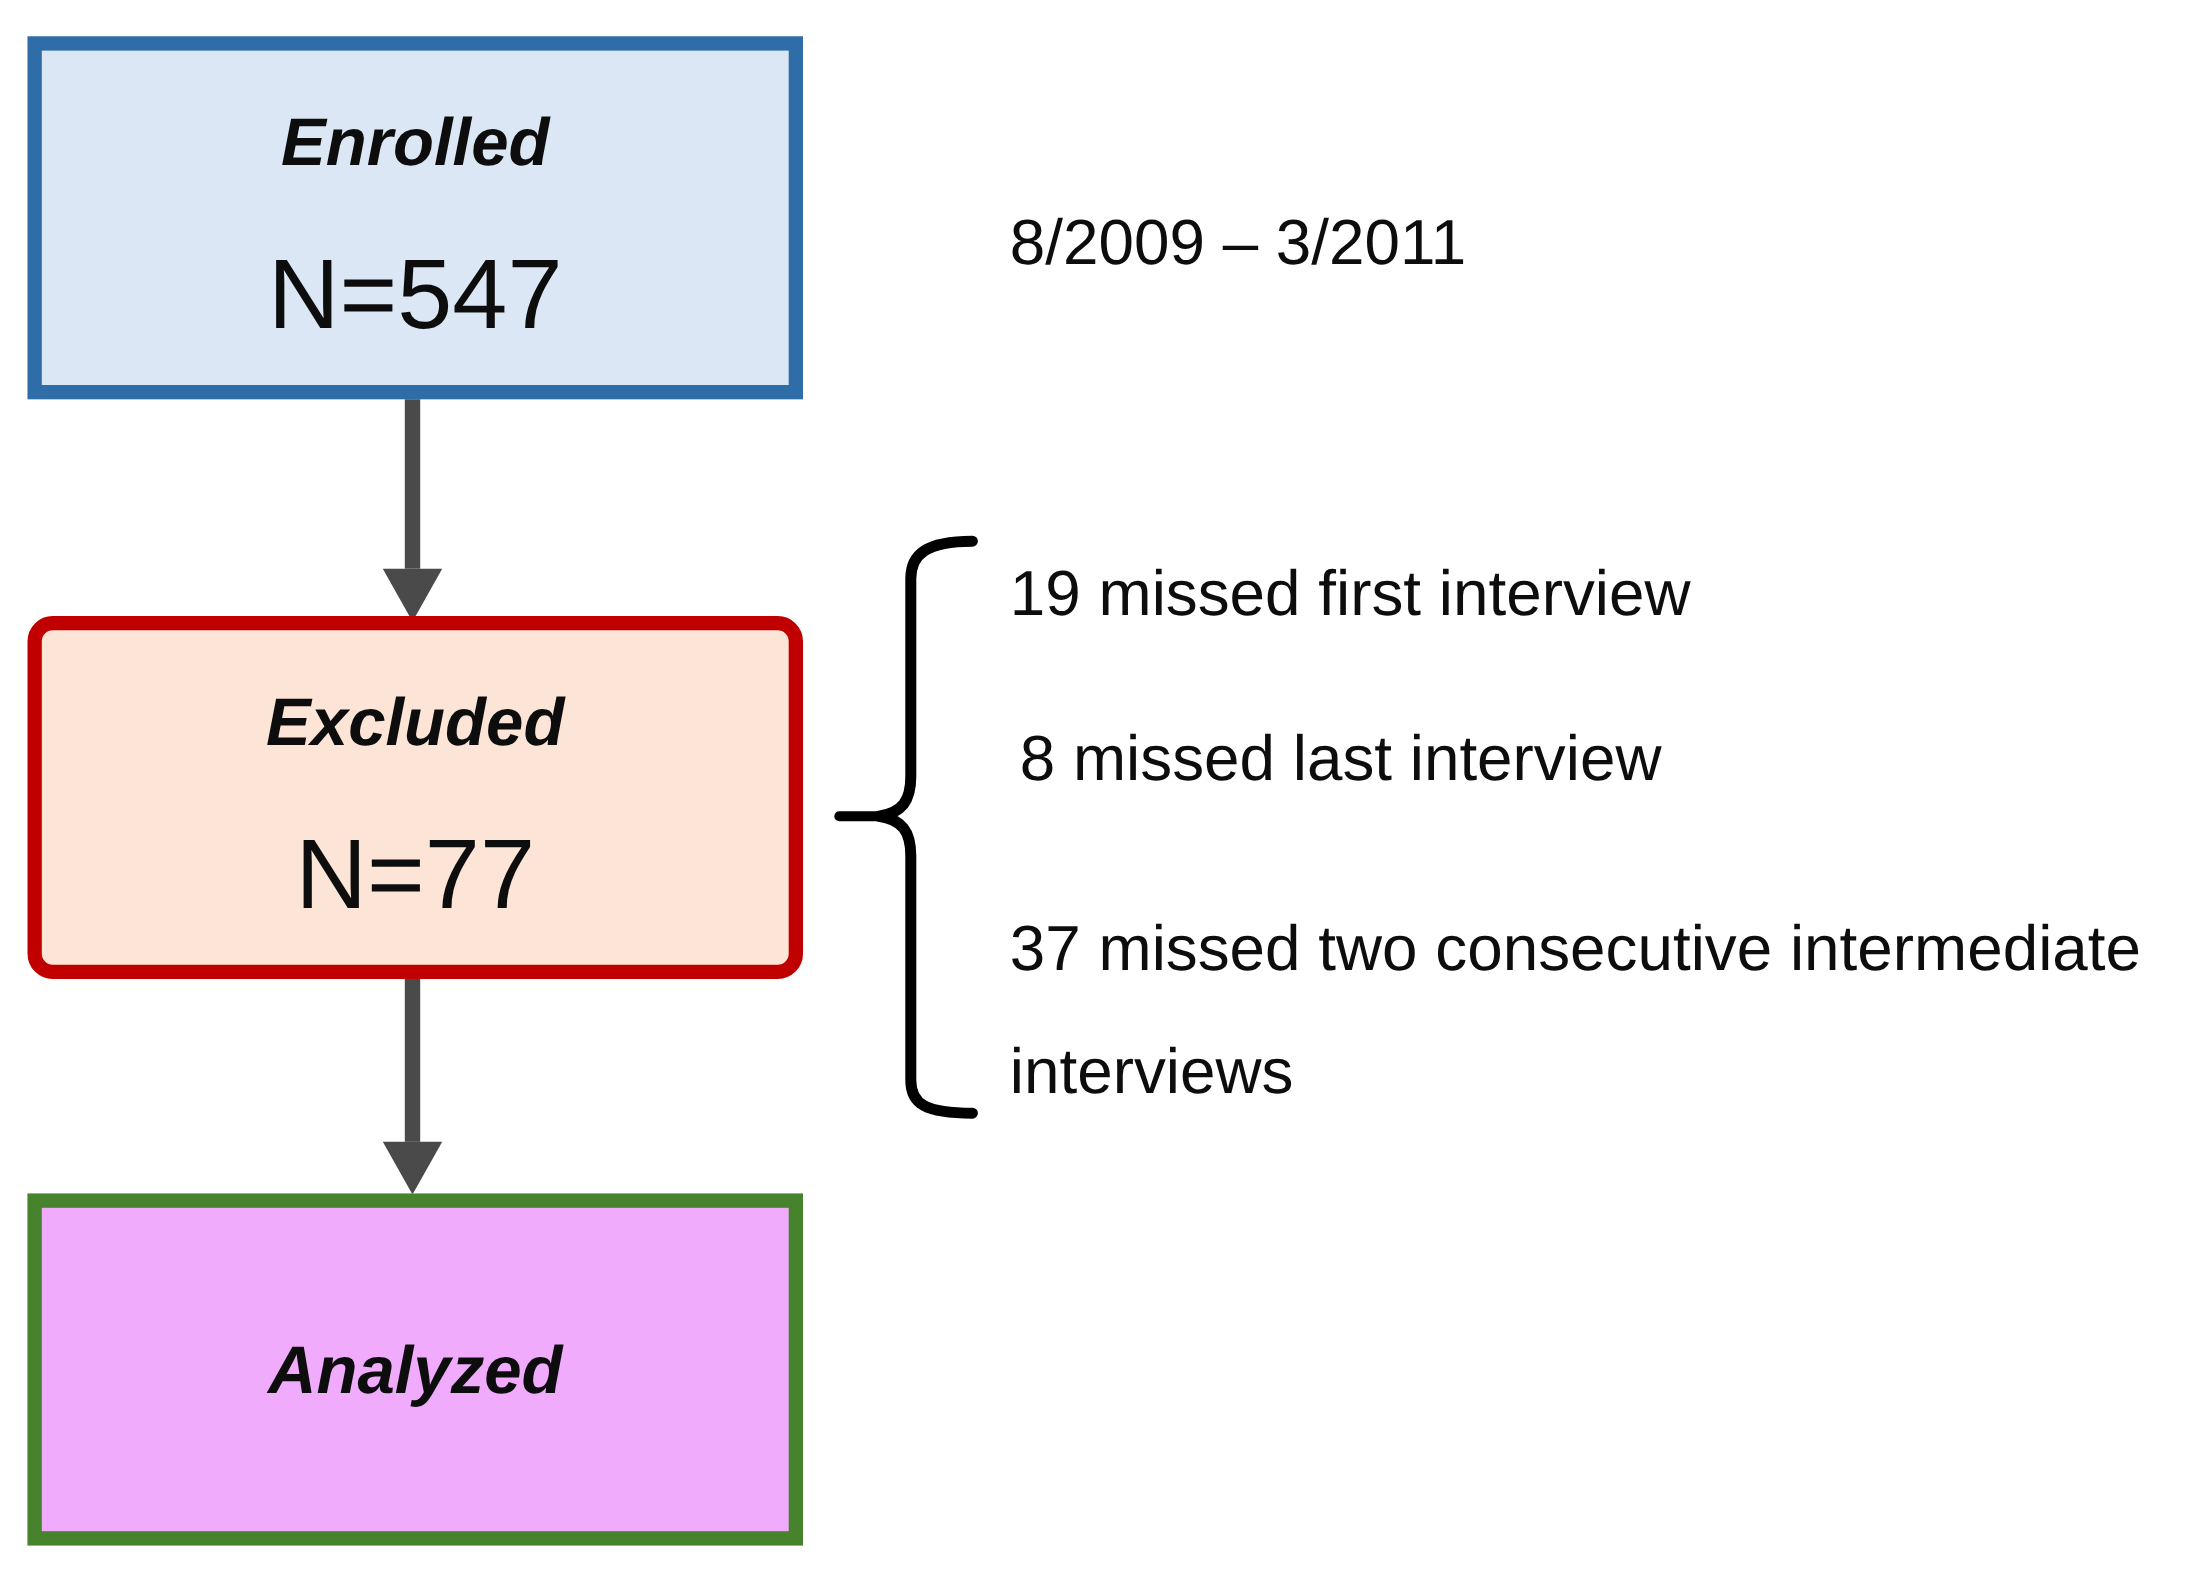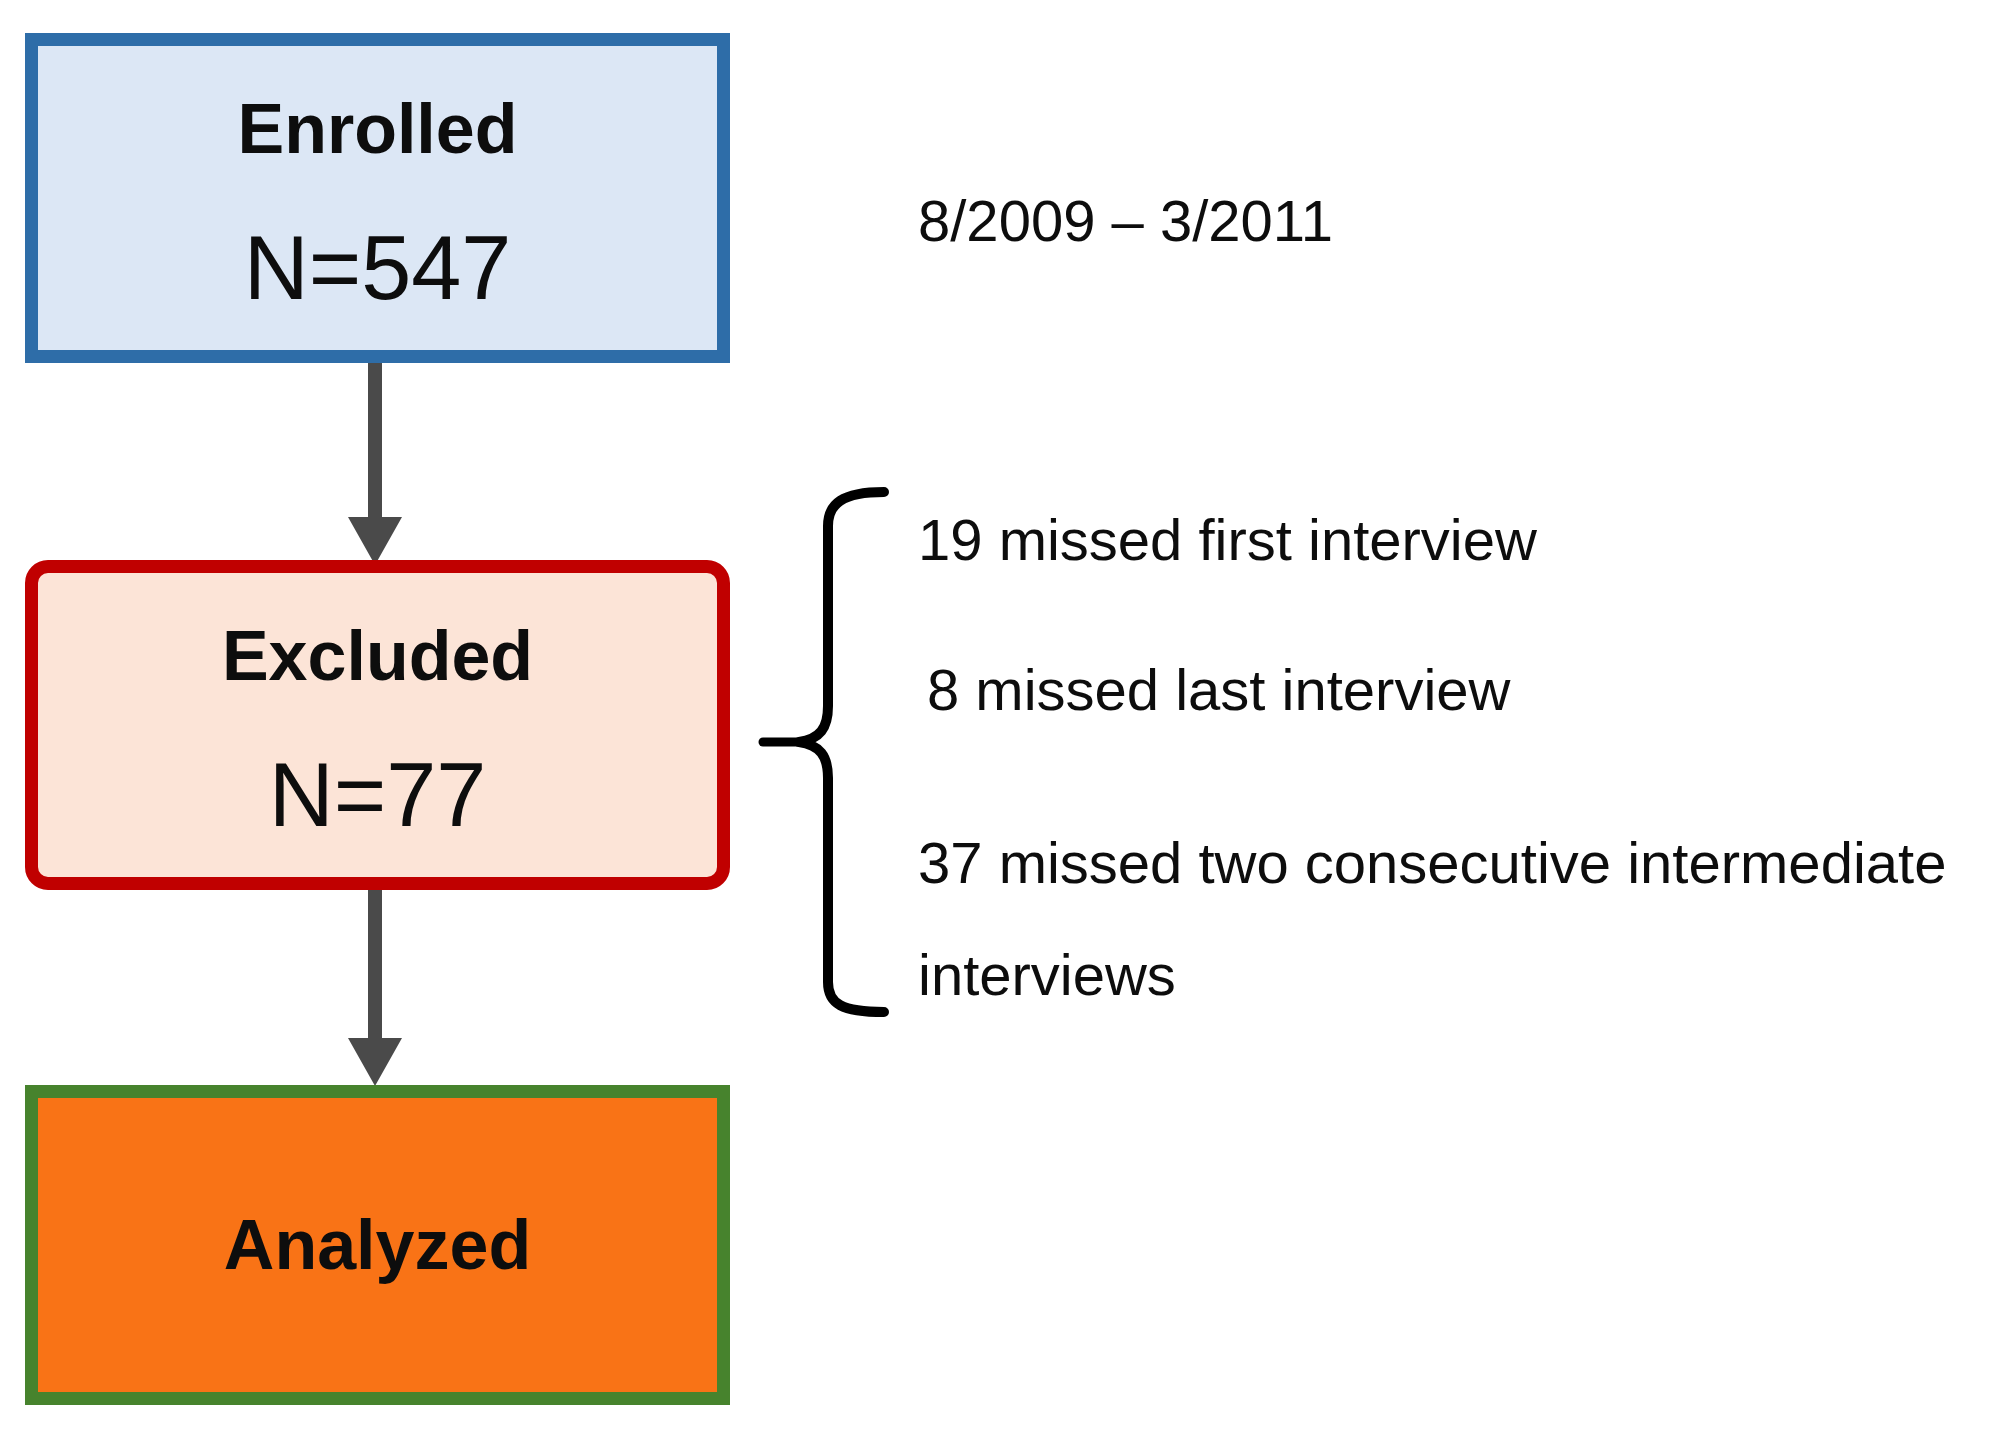--- a/index.html
+++ b/index.html
@@ -21,24 +21,25 @@
     display: flex;
     flex-direction: column;
     align-items: center;
     justify-content: center;
     text-align: center;
   }
   .box-enrolled { top: 33px;   height: 330px; }
   .box-excluded { top: 560px;  height: 330px; }
   .box-analyzed { top: 1085px; height: 320px; }
   .box-label {
-    font-size: 70px;
+    font-size: 61px;
     font-weight: bold;
     line-height: 108px;
     white-space: nowrap;
+    font-style: italic;
   }
   .box-count {
     font-size: 90px;
     font-weight: normal;
     line-height: 108px;
     white-space: nowrap;
     margin-top: 31px;
   }
   .arrow-shaft {
     position: absolute;
@@ -102,21 +103,21 @@
   <div class="arrow-head a1" style="border-top-color: rgb(74, 74, 74);"></div>
 
   <div class="flow-box box-excluded" style="border-color: rgb(192, 0, 0); background-color: rgb(252, 228, 215); border-radius: 23px;">
     <div class="box-label">Excluded</div>
     <div class="box-count">N=77</div>
   </div>
 
   <div class="arrow-shaft a2" style="background-color: rgb(74, 74, 74);"></div>
   <div class="arrow-head a2" style="border-top-color: rgb(74, 74, 74);"></div>
 
-  <div class="flow-box box-analyzed" style="border-color: rgb(71, 131, 45); background-color: #f97316;">
+  <div class="flow-box box-analyzed" style="border-color: rgb(71, 131, 45); background-color: #f0abfc;">
     <div class="box-label">Analyzed</div>
   </div>
 
   <svg id="brace-svg" viewBox="740 450 200 600">
     <path d="M763,742 L800,742" stroke-width="9" style="stroke: rgb(0, 0, 0);"></path>
     <path d="M884,492 C842,492 828,504 828,526
              L828,706 C828,728 820,739 799,742
              C820,745 828,756 828,778
              L828,982 C828,1004 842,1012 884,1012" stroke-width="10" style="stroke: rgb(0, 0, 0);"></path>
   </svg>

